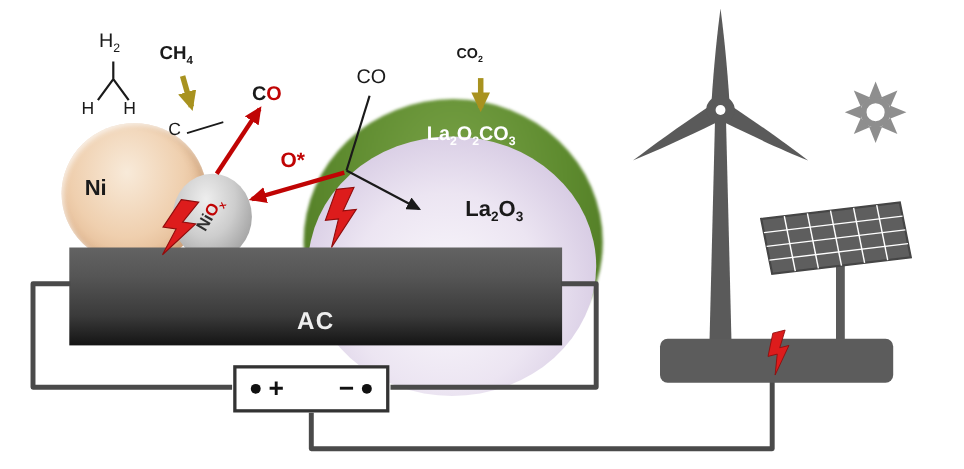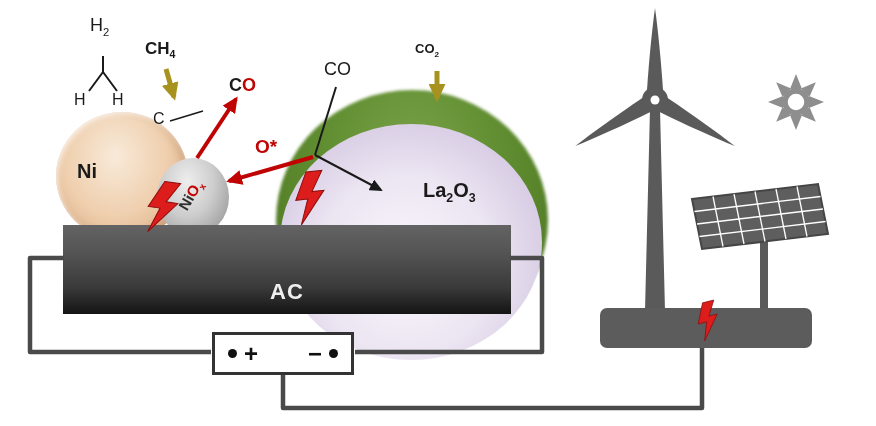--- a/index.html
+++ b/index.html
@@ -40,30 +40,31 @@
 <div id="scene">
 
   <div class="dome" id="green-layer"></div>
   <div class="dome" id="la2o3-dome"></div>
   <div class="dome" id="ni-dome"></div>
   <div class="dome" id="niox-dome"></div>
   <div id="ac-block">
     <span class="ac-text">AC</span>
   </div>
 
-  <div class="lbl" style="left:90px;top:16px;font-size:18px"><span>H</span><sub>2</sub></div>
+  <div class="lbl" style="left:90px;top:28px;font-size:18px"><span>H</span><sub>2</sub></div>
   <div class="lbl" style="left:74px;top:91px;font-size:16px">H</div>
   <div class="lbl" style="left:112px;top:91px;font-size:16px">H</div>
   <div class="lbl bold" style="left:145px;top:40px;font-size:17px"><span>CH</span><sub>4</sub></div>
   <div class="lbl" style="left:153px;top:110px;font-size:16px">C</div>
   <div class="lbl bold" style="left:229px;top:76px;font-size:18px"><span>C</span><span class="red">O</span></div>
   <div class="lbl" style="left:324px;top:60px;font-size:18px">CO</div>
   <div class="lbl bold red" style="left:255px;top:137px;font-size:19px">O*</div>
   <div class="lbl bold" style="left:77px;top:160px;font-size:20px">Ni</div>
   <div class="lbl bold" id="niox-label"><span>Ni</span><span class="red">O</span><sub class="red">x</sub></div>
+  <div class="lbl bold" id="la2o2co3-label"><span>La</span><sub>2</sub><span>O</span><sub>2</sub><span>CO</span><sub>3</sub></div>
   <div class="lbl bold" style="left:423px;top:179px;font-size:20px"><span>La</span><sub>2</sub><span>O</span><sub>3</sub></div>
   <div class="lbl bold" style="left:415px;top:42px;font-size:13px"><span>CO</span><sub>2</sub></div>
 
   <div id="power-box">
     <span class="terminal">
         <span class="t-dot"></span>
         <span>+</span>
       </span>
     <span class="terminal">
         <span>−</span>

